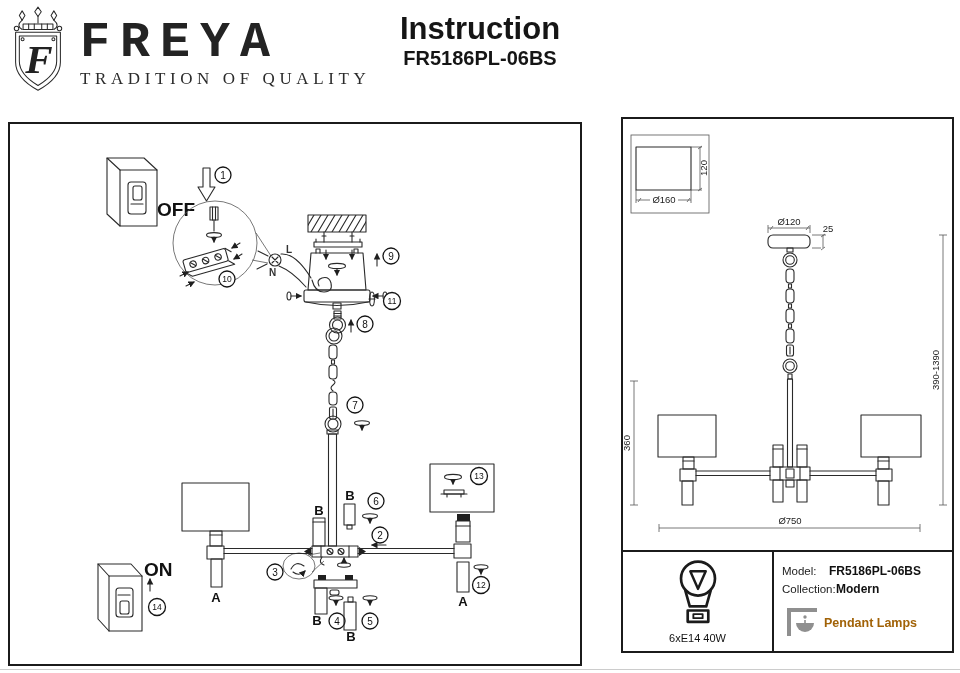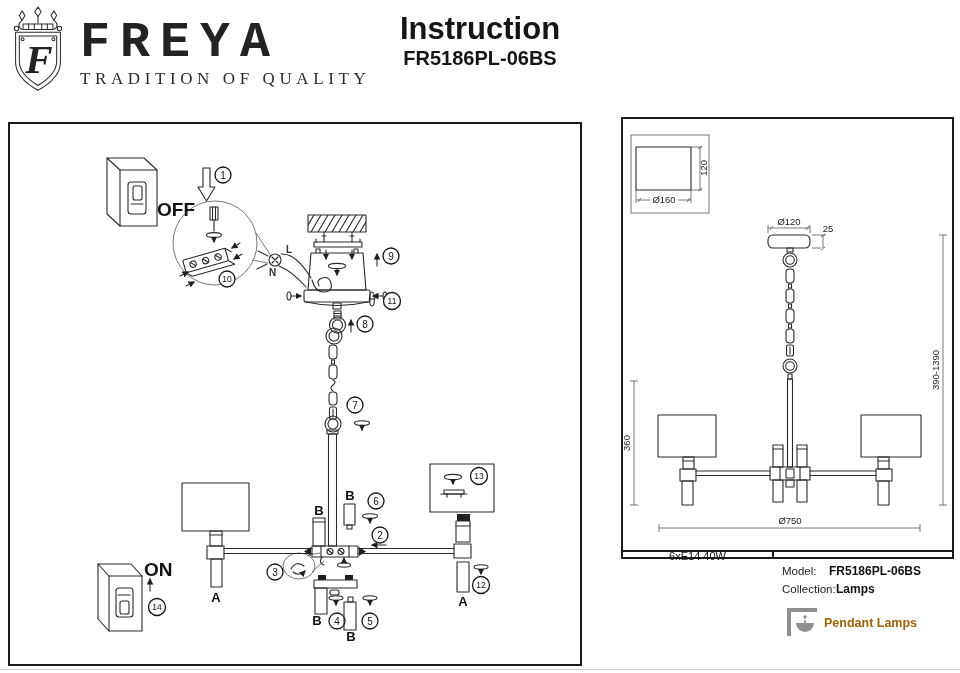--- a/index.html
+++ b/index.html
@@ -12,21 +12,21 @@
   .brandname{font-family:Liberation Mono, monospace;font-weight:bold;font-size:50px;
              letter-spacing:10px;line-height:46px;color:#232323;}
   .tagline{font-family:"Liberation Serif",serif;font-size:17px;letter-spacing:4.6px;
            color:#2b2b2b;margin-top:3px;}
   .titleblock{position:absolute;left:330px;top:12px;width:300px;text-align:center;}
   .title{font-weight:bold;font-size:31px;line-height:33px;color:#151515;}
   .subtitle{font-weight:bold;font-size:20px;line-height:26px;color:#151515;}
   
   .mainbox{position:absolute;left:8px;top:122px;width:574px;height:544px;
            border:2px solid #1b1b1b;box-sizing:border-box;}
-  .rightcol{position:absolute;left:621px;top:117px;width:333px;height:442px;
+  .rightcol{position:absolute;left:621px;top:117px;width:333px;height:536px;
             border:2px solid #1b1b1b;box-sizing:border-box;}
   .dimsvg{display:block;}
   .specrow{position:absolute;left:0;right:0;top:431px;bottom:0;border-top:2px solid #1b1b1b;
            display:flex;}
   .bulbcell{width:151px;border-right:2px solid #1b1b1b;box-sizing:border-box;
             display:flex;flex-direction:column;align-items:center;justify-content:center;text-align:center;}
   .bulblabel{font-size:11px;color:#111;margin-top:3px;}
   .infocell{position:relative;flex:1;border-radius:16px;}
   .spec-line{position:absolute;font-size:11.5px;color:#222;}
   .spec-val{position:absolute;font-size:12px;font-weight:bold;color:#111;}
@@ -381,21 +381,21 @@
             <rect x="17.5" y="53.5" width="9" height="4" stroke-width="1.8"></rect>
             <path d="M14.5,12 h15 L22,29 Z" stroke-width="2.4"></path>
           </g>
         </svg>
         <div class="bulblabel">6xE14 40W</div>
       </div>
       <div class="infocell">
         <div class="spec-line" style="left:8px;top:13px;">Model:</div>
         <div class="spec-val" style="left:55px;top:12px;">FR5186PL-06BS</div>
         <div class="spec-line" style="left:8px;top:31px;text-align:right;">Collection:</div>
-        <div class="spec-val" style="left:62px;top:30px;">Lamps</div>
+        <div class="spec-val" style="left:62px;top:30px;">Modern</div>
         <svg class="pendicon" width="32" height="30" viewBox="0 0 32 30">
           <g fill="#8f8f8f" stroke="none">
             <rect x="0" y="0" width="30" height="4"></rect>
             <rect x="0" y="0" width="4" height="28"></rect>
             <circle cx="18" cy="9" r="1.7"></circle>
             <rect x="17.2" y="12" width="1.6" height="3"></rect>
             <path d="M9,15 h18 a9,9 0 0 1 -18,0 z"></path>
           </g>
         </svg>
         <div class="pendlabel">Pendant Lamps</div>

